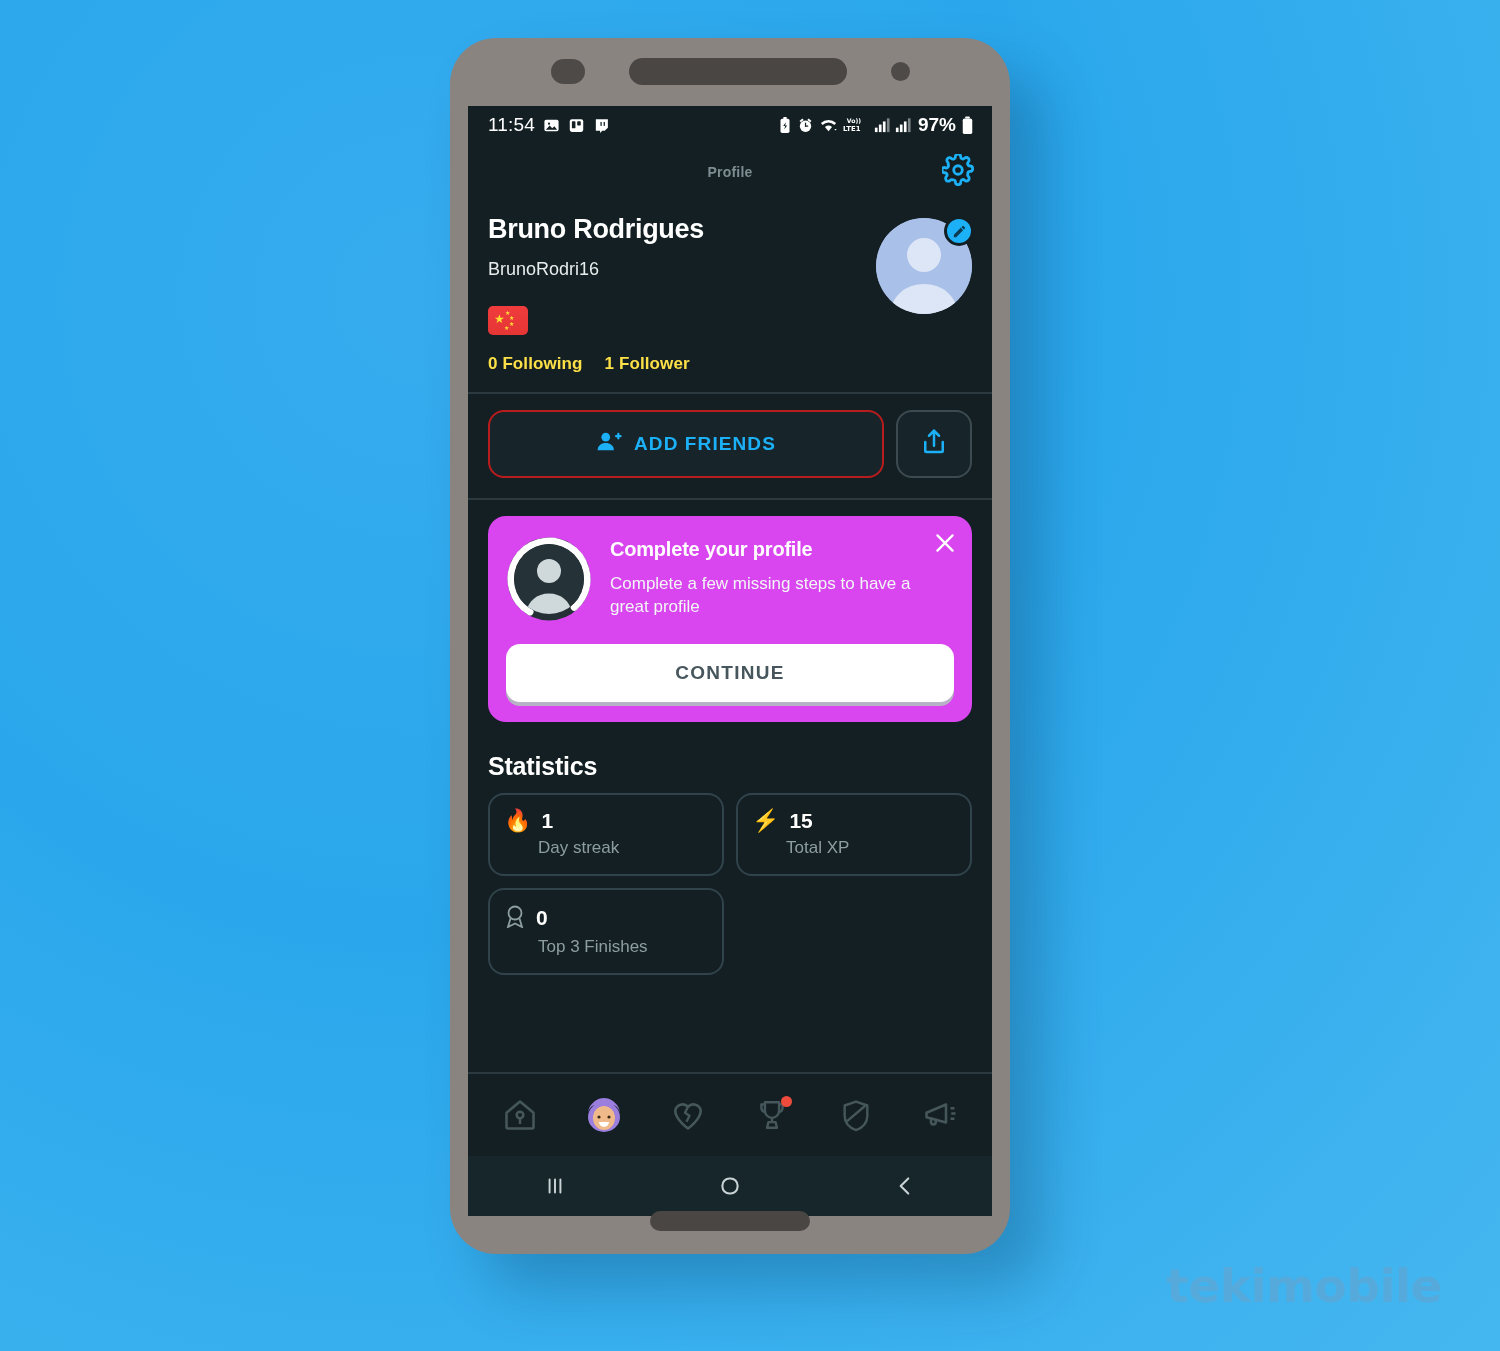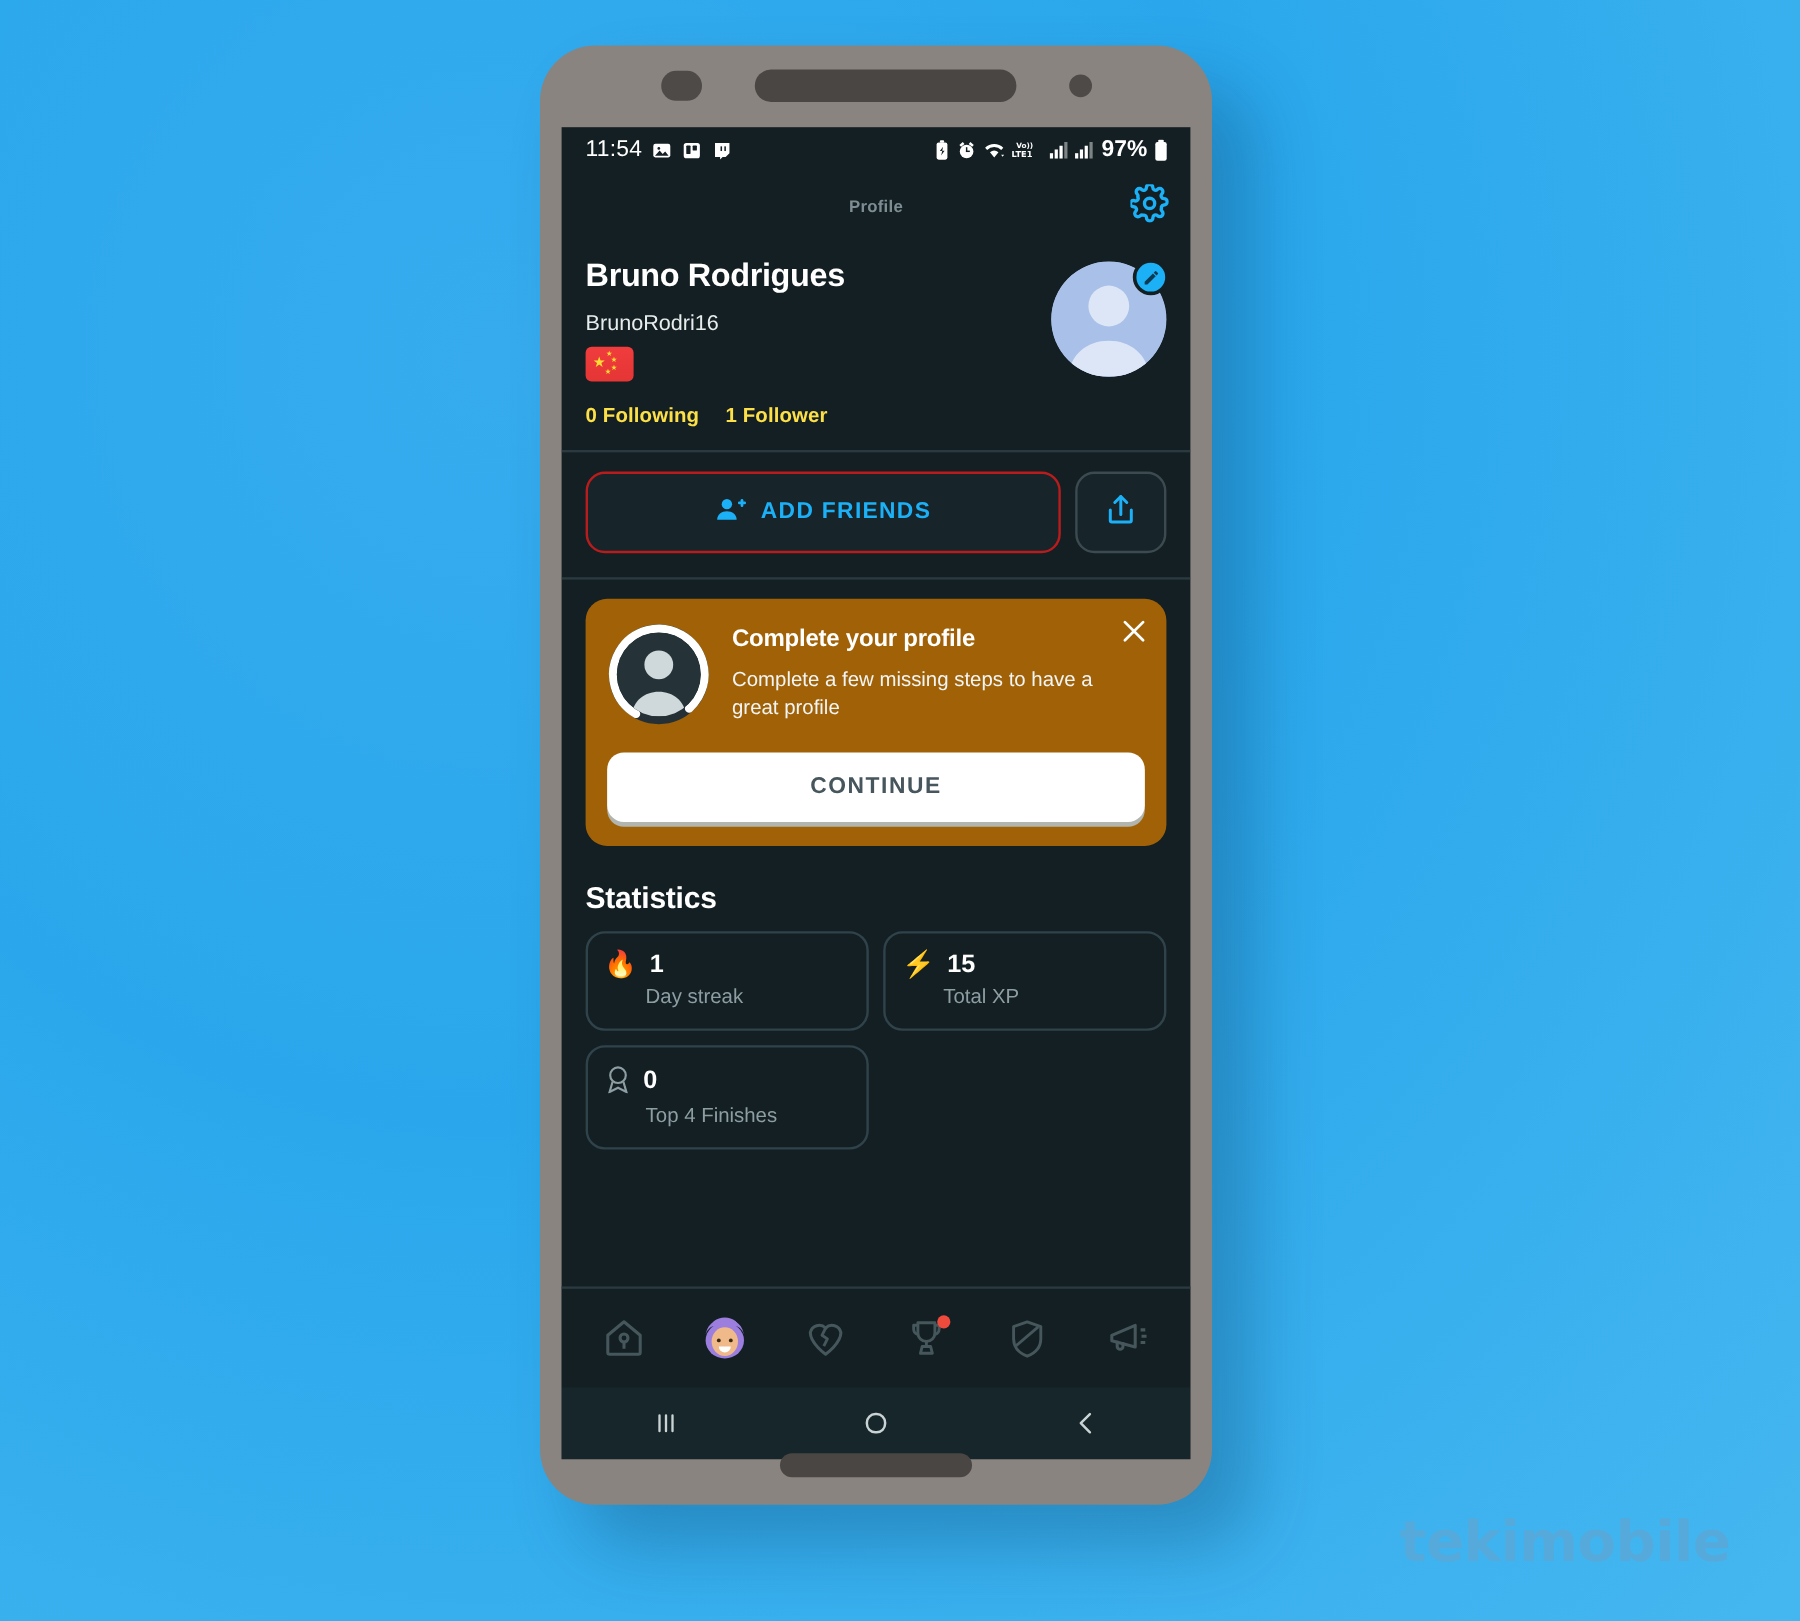--- a/index.html
+++ b/index.html
@@ -139,21 +139,21 @@
   .profile-name {
     font-size: 27px;
     font-weight: bold;
     color: #ffffff;
     letter-spacing: -0.3px;
     margin-bottom: 14px;
   }
   .profile-username {
     font-size: 18px;
     color: #e8eced;
-    margin-bottom: 9px;
+    margin-bottom: 26px;
   }
   .profile-joined {
     font-size: 18px;
     color: #e8eced;
     margin-bottom: 16px;
   }
   .flag {
     width: 40px; height: 29px;
     background: linear-gradient(#f03c3c, #e53535);
     border-radius: 5px;
@@ -237,21 +237,21 @@
     display: flex;
     align-items: center;
     justify-content: center;
     cursor: pointer;
     background: #17242a;
   }
 
   
   .cp-card-outer { padding: 16px 20px 0 20px; }
   .cp-card {
-    background: #a16207;
+    background: #d946ef;
     border-radius: 18px;
     padding: 20px 18px 20px 18px;
     position: relative;
   }
   .cp-top { display: flex; gap: 18px; }
   .cp-ring {
     width: 86px; height: 86px;
     flex: none;
     position: relative;
   }
@@ -595,21 +595,21 @@
         <div class="stat-card">
           <div class="stat-top">
             <span class="stat-emoji">
               <svg width="22" height="24" viewBox="0 0 22 24" fill="none" stroke="#8d9ea3" stroke-width="1.8">
                   <circle cx="11" cy="9" r="6.5"></circle>
                   <path d="M6.5 14.5L4 23l7-3.5L18 23l-2.5-8.5"></path>
                 </svg>
             </span>
             <span class="stat-value">0</span>
           </div>
-          <div class="stat-label">Top 4 Finishes</div>
+          <div class="stat-label">Top 3 Finishes</div>
         </div>
 
       </div>
     </div>
 
     <div class="bottom-nav">
 
       <div class="nav-item">
         <svg width="36" height="36" viewBox="0 0 24 24" fill="none" stroke="#46575c" stroke-width="1.7" stroke-linejoin="round">
           <path d="M3 10.5L12 3l9 7.5V20a1 1 0 01-1 1H4a1 1 0 01-1-1z"></path>

